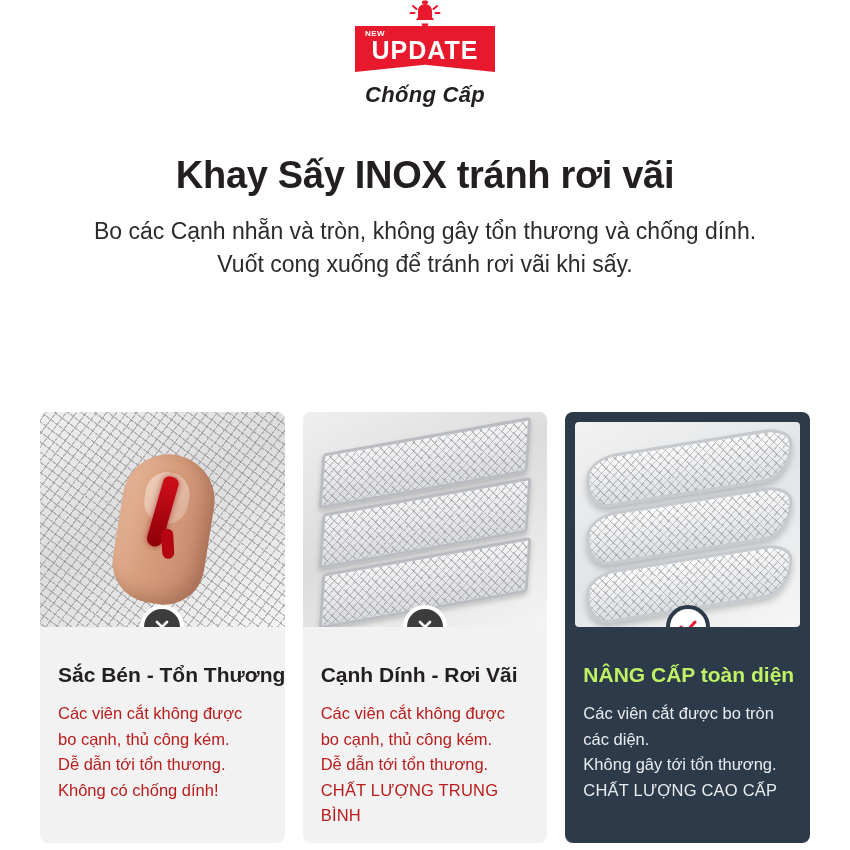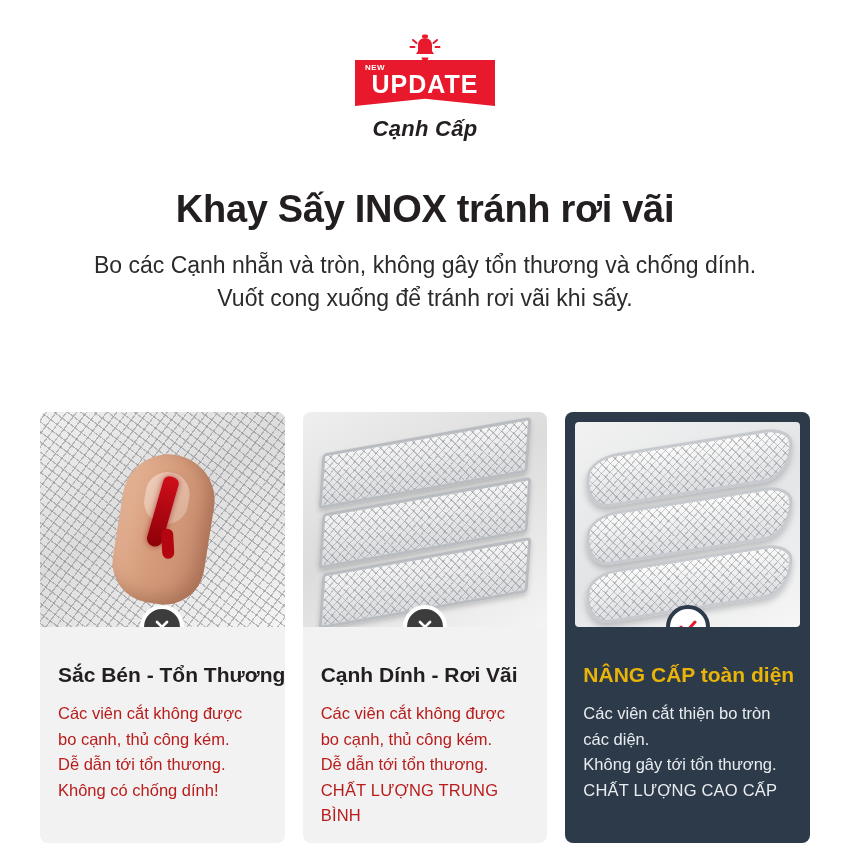--- a/index.html
+++ b/index.html
@@ -10,21 +10,20 @@
     overflow: hidden;
   }
   .page {
     position: relative;
     width: 850px; height: 850px;
     background: #ffffff;
   }
 
   
   .badge-wrap {
-    padding-top: 34px;
     display: flex;
     flex-direction: column;
     align-items: center;
   }
   .badge-bell {
     position: relative;
     width: 34px; height: 30px;
     margin-bottom: -4px;
   }
   .badge-bell svg { display: block; }
@@ -217,21 +216,21 @@
   .card-body {
     padding: 36px 18px 0 18px;
   }
   .card-title {
     font-size: 21px;
     font-weight: bold;
     color: #231f20;
     margin-bottom: 14px;
     white-space: nowrap;
   }
-  .card.dark .card-title { color: #eab308; }
+  .card.dark .card-title { color: #bef264; }
   .card-line {
     font-size: 16.5px;
     color: #b91c1c;
     line-height: 1.55;
   }
   .card.dark .card-line { color: #e9ecef; }
   .card-line.caps {
     letter-spacing: .2px;
   }
 </style>
@@ -249,21 +248,21 @@
         <path d="M5 6 L8.5 9" stroke="#e8192c" stroke-width="2" stroke-linecap="round"></path>
         <path d="M29 6 L25.5 9" stroke="#e8192c" stroke-width="2" stroke-linecap="round"></path>
         <path d="M2.5 13 L6.5 13" stroke="#e8192c" stroke-width="2" stroke-linecap="round"></path>
         <path d="M31.5 13 L27.5 13" stroke="#e8192c" stroke-width="2" stroke-linecap="round"></path>
       </svg>
     </div>
     <div class="ribbon">
       <span class="ribbon-new">NEW</span>
       <span class="ribbon-text">UPDATE</span>
     </div>
-    <div class="badge-sub">Cạnh Cấp</div>
+    <div class="badge-sub">Chống Cấp</div>
   </div>
 
   <h1 class="headline">Khay Sấy INOX tránh rơi vãi</h1>
   <div class="subhead">
     <div>Bo các Cạnh nhẵn và tròn, không gây tổn thương và chống dính.</div>
     <div>Vuốt cong xuống để tránh rơi vãi khi sấy.</div>
   </div>
 
   <div class="cards">
 
@@ -316,21 +315,21 @@
         <div class="ctray c2"></div>
         <div class="ctray c3"></div>
         <div class="mark check">
           <svg width="22" height="20" viewBox="0 0 22 20">
             <path d="M4 10 L9 15 L18 5" stroke="#e8192c" stroke-width="3" fill="none" stroke-linecap="round" stroke-linejoin="round"></path>
           </svg>
         </div>
       </div>
       <div class="card-body">
         <div class="card-title">NÂNG CẤP toàn diện</div>
-        <div class="card-line">Các viên cắt thiện bo tròn</div>
+        <div class="card-line">Các viên cắt được bo tròn</div>
         <div class="card-line">các diện.</div>
         <div class="card-line">Không gây tới tổn thương.</div>
         <div class="card-line caps">CHẤT LƯỢNG CAO CẤP</div>
       </div>
     </div>
 
   </div>
 </div>
 
 </body></html>

